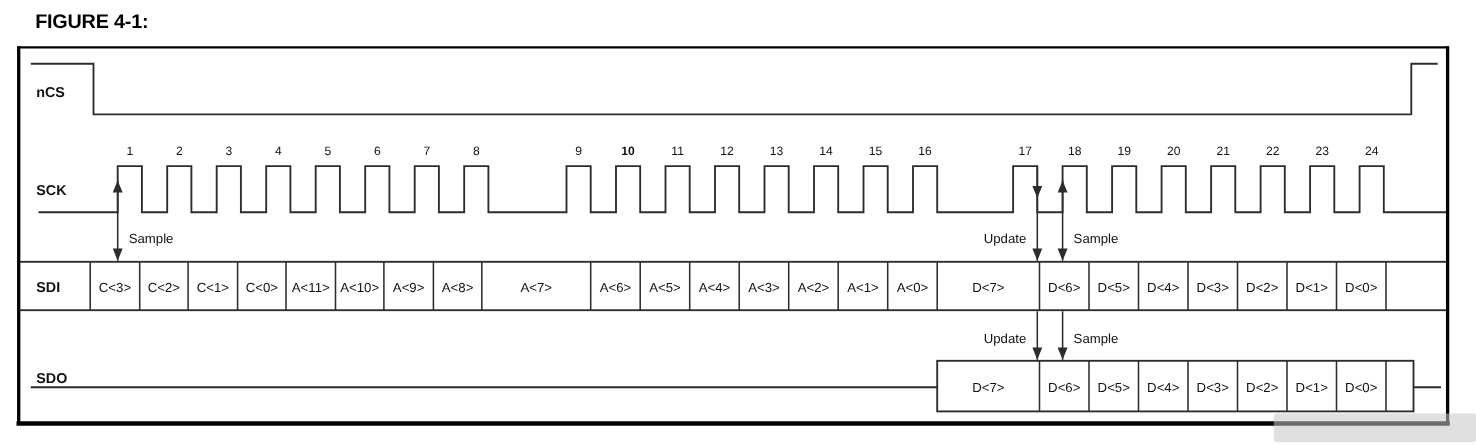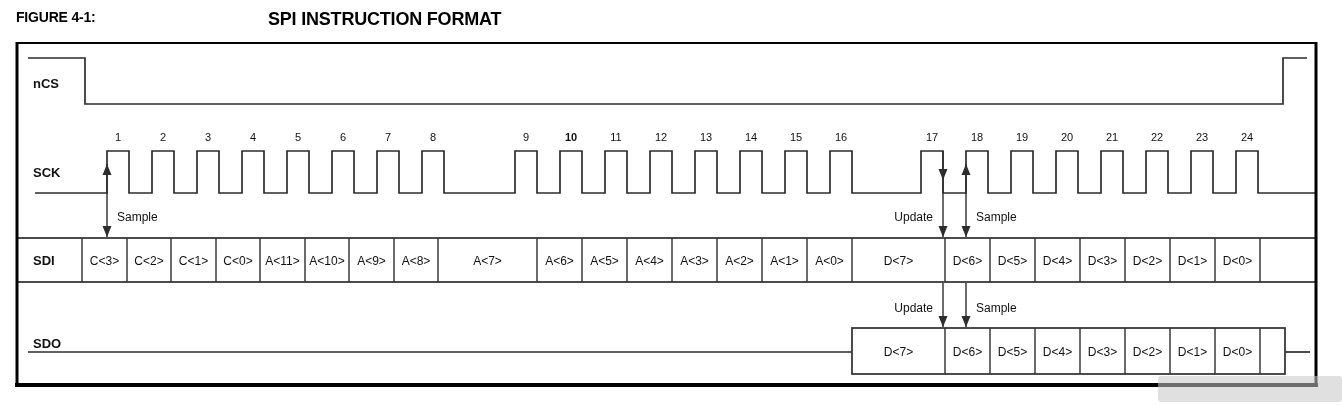--- a/index.html
+++ b/index.html
@@ -5,22 +5,22 @@
   html,body{margin:0;padding:0;background:#fff;}
   .stage{
     position:relative;
     width:1342px;height:405px;
     background:var(--bg,#fff);
     font-family:"Liberation Sans", sans-serif;
     overflow:hidden;
   }
   .title-row{position:absolute;left:0;top:9px;width:100%;height:30px;}
   .fig-label{
-    position:absolute;left:16px;top:0;
-    font-size:14px;font-weight:bold;color:#000;letter-spacing:-0.2px;
+    position:absolute;left:32px;top:0;
+    font-size:18px;font-weight:bold;color:#000;letter-spacing:-0.2px;
   }
   .fig-title{
     position:absolute;left:268px;top:0;
     font-size:18px;font-weight:bold;color:#000;letter-spacing:-0.2px;
   }
   svg{position:absolute;left:0;top:0;}
   svg text{fill:var(--text,#111);}
   .sig{font:bold 13px "Liberation Sans", sans-serif;}
   .num{font:11px "Liberation Sans", sans-serif;text-anchor:middle;}
   .num-b{font:bold 11px "Liberation Sans", sans-serif;text-anchor:middle;}
@@ -30,21 +30,20 @@
   .thin{stroke:var(--line,#2d2d2d);stroke-width:1.4;}
   .frame{stroke:var(--frame,#000);fill:none;}
   .head{fill:var(--line,#2d2d2d);stroke:none;}
 </style>
 </head>
 <body>
 
 <div class="stage" style="--line: #2d2d2d; --frame: #000000; --text: #111111; --bg: #ffffff;">
   <div class="title-row">
     <span class="fig-label">FIGURE 4-1:</span>
-    <span class="fig-title">SPI INSTRUCTION FORMAT</span>
   </div>
 
   <svg id="diagram" width="1342" height="405" viewBox="0 0 1342 405">
 
     <text class="sig" x="33" y="88">nCS</text>
     <text class="sig" x="33" y="177">SCK</text>
     <text class="sig" x="33" y="265">SDI</text>
     <text class="sig" x="33" y="348">SDO</text>
 
     <g id="g-waves">

